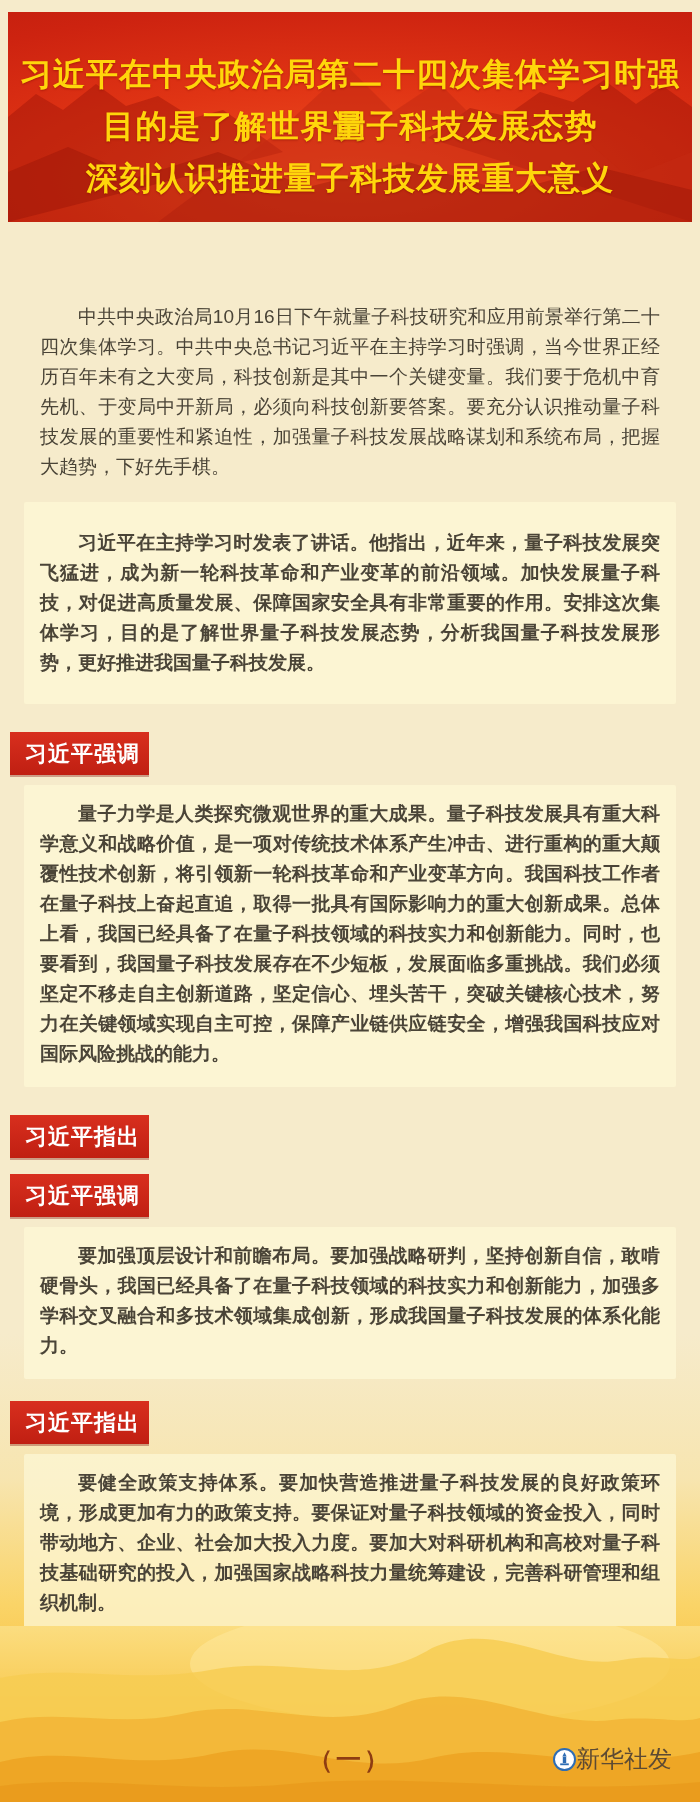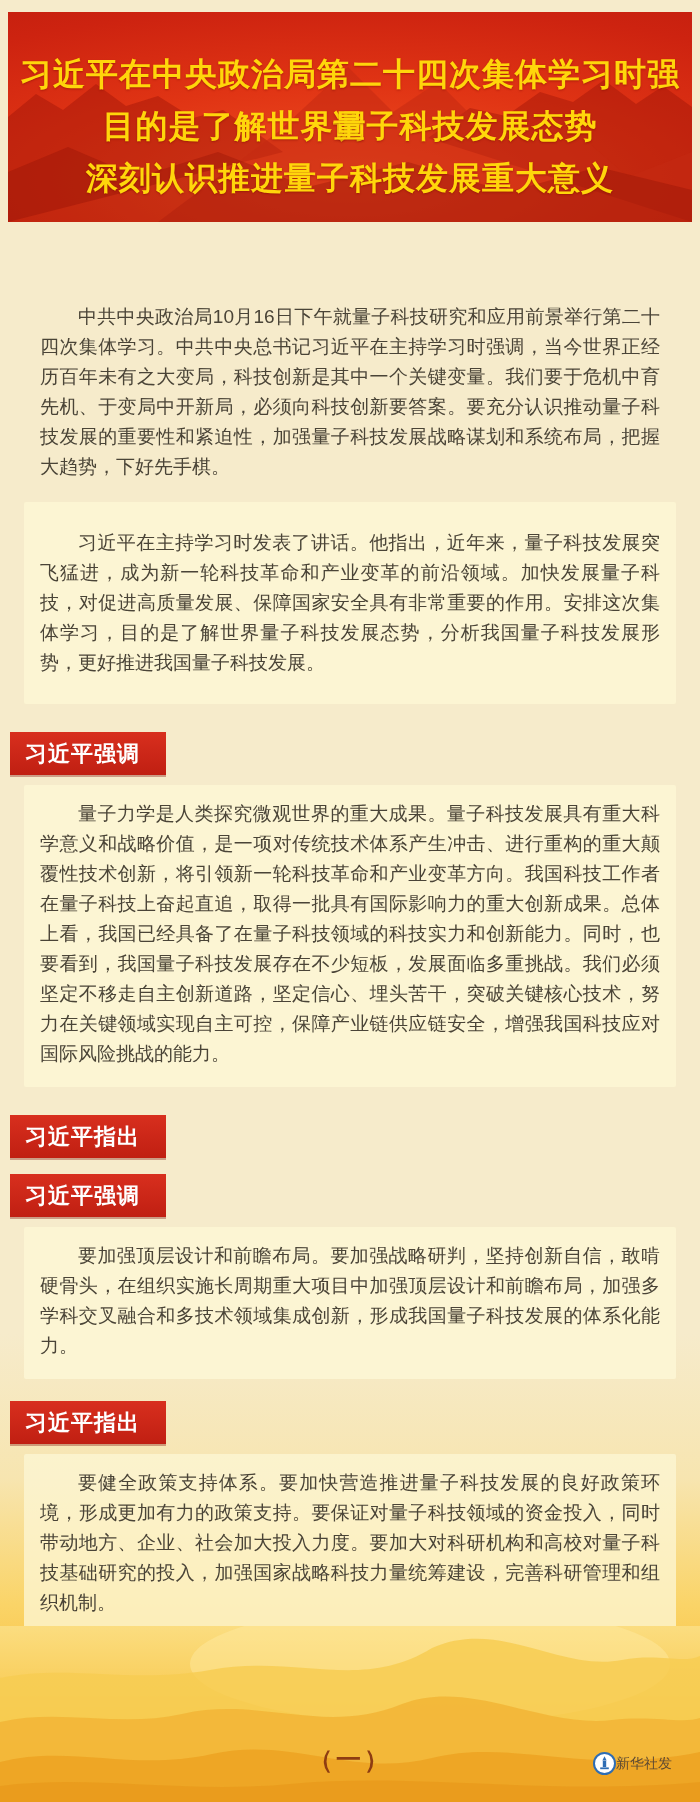--- a/index.html
+++ b/index.html
@@ -20,45 +20,45 @@
   .t-line {
     height:52px; line-height:52px; font-size:32px; font-weight:bold; color:#ffd60b;
     letter-spacing:1px; text-shadow:0 1px 2px rgba(120,10,0,.45);
   }
   
   .main { position:absolute; top:222px; left:0; width:700px; }
   .para {
     font-size:19px; line-height:30px; color:#4a4437; text-align:justify; text-indent:2em;
   }
   .intro { margin:80px 40px 10px 40px; }
-  .qbox { background:#fcf5d3; margin:0 24px; border-radius:2px; }
+  .qbox { background:#fcf5d3; margin:0 24px; border-radius:2px;font-weight:bold; }
   .qbox .para { padding:0; }
   .qbox-first { margin-top:20px; padding:26px 16px 26px 16px; }
   .qbox-badged { padding:14px 16px 18px 16px; }
   .qbox-last { background:rgba(253,246,212,.78); padding:14px 16px 20px 16px; }
   .badge {
     display:block; width:fit-content; margin-left:10px;
     font-size:22px; font-weight:bold; color:#ffffff; letter-spacing:1px;
-    padding:7px 26px 6px 15px;
+    padding:7px 9px 6px 15px;
     background:linear-gradient(180deg,#d82f1e 0%, #c01f12 100%);
     box-shadow:0 2px 0 rgba(125,12,5,.35);
   }
   .badge-gap-lg { margin-top:28px; }
   .badge-gap-md { margin-top:16px; }
   .badge-gap-sm { margin-top:22px; }
   .after-badge { margin-top:10px; }
   
   .footer-art { position:absolute; left:0; bottom:0; width:700px; height:176px; display:block; }
   .page-marker {
     position:absolute; left:0; right:0; bottom:26px; text-align:center;
     font-size:25px; font-weight:bold; color:#8e3d12; letter-spacing:3px;
   }
   .credit {
     position:absolute; right:28px; bottom:27px; display:flex; align-items:center; 
-    font-size:14px; color:#5d4a33;justify-content:center;
+    font-size:24px; color:#5d4a33;justify-content:center;
   }
   .logo { width:23px; height:23px; display:inline-block; }
 </style>
 </head>
 <body>
 
 <div class="page">
 
   <header class="banner">
     <svg class="banner-art" viewBox="0 0 684 210" preserveAspectRatio="none">
@@ -91,21 +91,21 @@
       </div>
     </section>
 
     <section>
       <div class="badge badge-gap-lg">习近平指出</div>
     </section>
 
     <section>
       <div class="badge badge-gap-md">习近平强调</div>
       <div class="qbox qbox-badged after-badge">
-        <p class="para">要加强顶层设计和前瞻布局。要加强战略研判，坚持创新自信，敢啃硬骨头，在组织实施长周期重大项目中加强顶层设计和前瞻布局，加强多学科交叉融合和多技术领域集成创新，形成我国量子科技发展的体系化能力。</p>
+        <p class="para">要加强顶层设计和前瞻布局。要加强战略研判，坚持创新自信，敢啃硬骨头，我国已经具备了在量子科技领域的科技实力和创新能力，加强多学科交叉融合和多技术领域集成创新，形成我国量子科技发展的体系化能力。</p>
       </div>
     </section>
 
     <section>
       <div class="badge badge-gap-sm">习近平指出</div>
       <div class="qbox qbox-last after-badge">
         <p class="para">要健全政策支持体系。要加快营造推进量子科技发展的良好政策环境，形成更加有力的政策支持。要保证对量子科技领域的资金投入，同时带动地方、企业、社会加大投入力度。要加大对科研机构和高校对量子科技基础研究的投入，加强国家战略科技力量统筹建设，完善科研管理和组织机制。</p>
       </div>
     </section>
 

